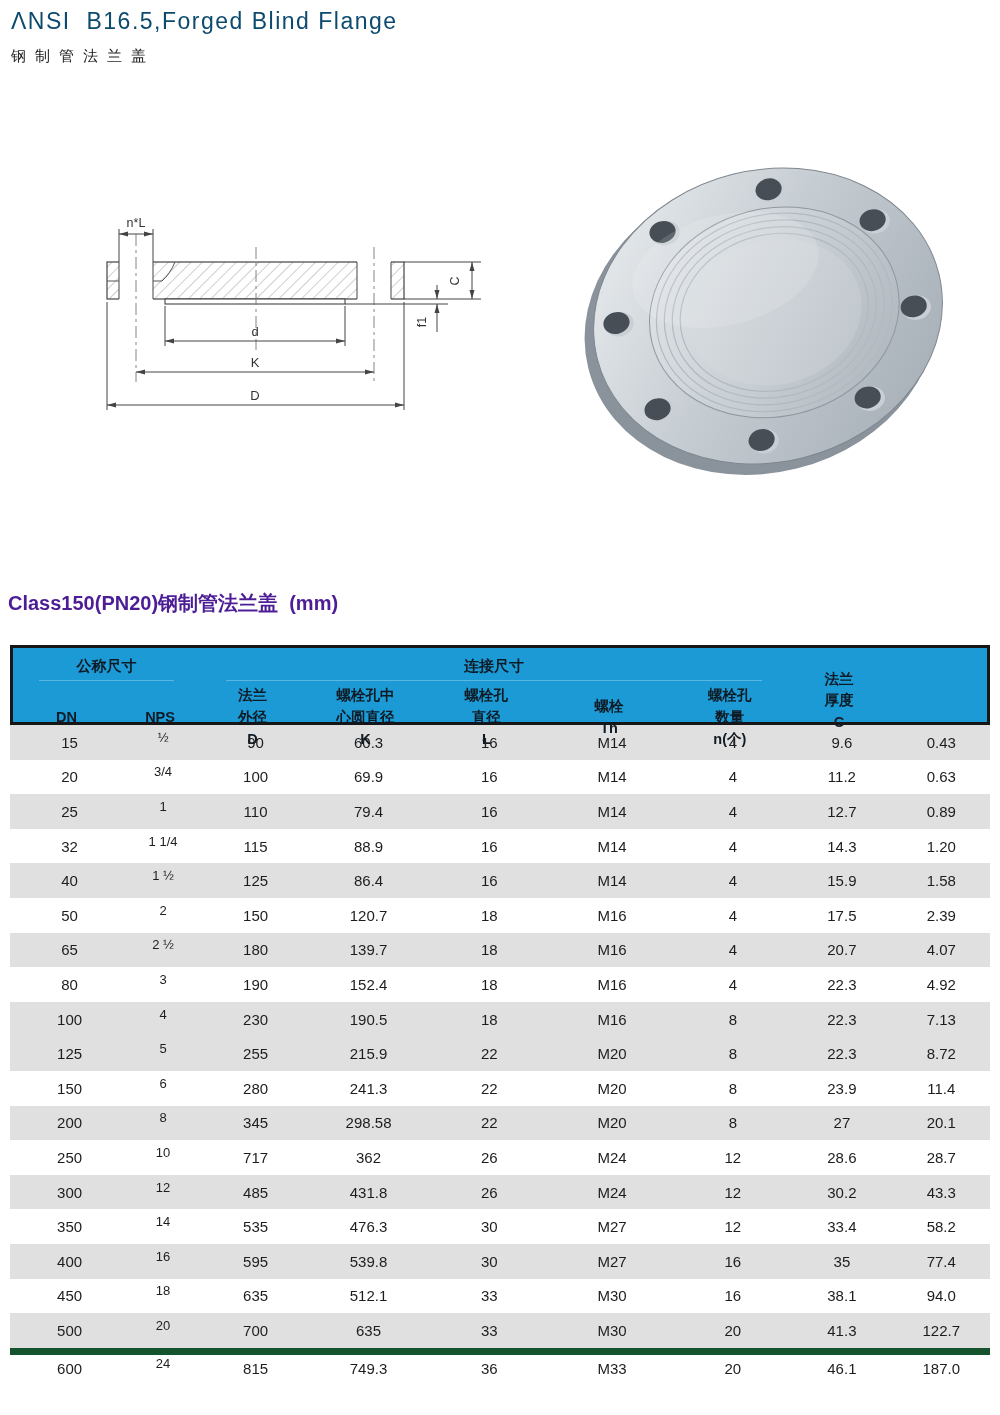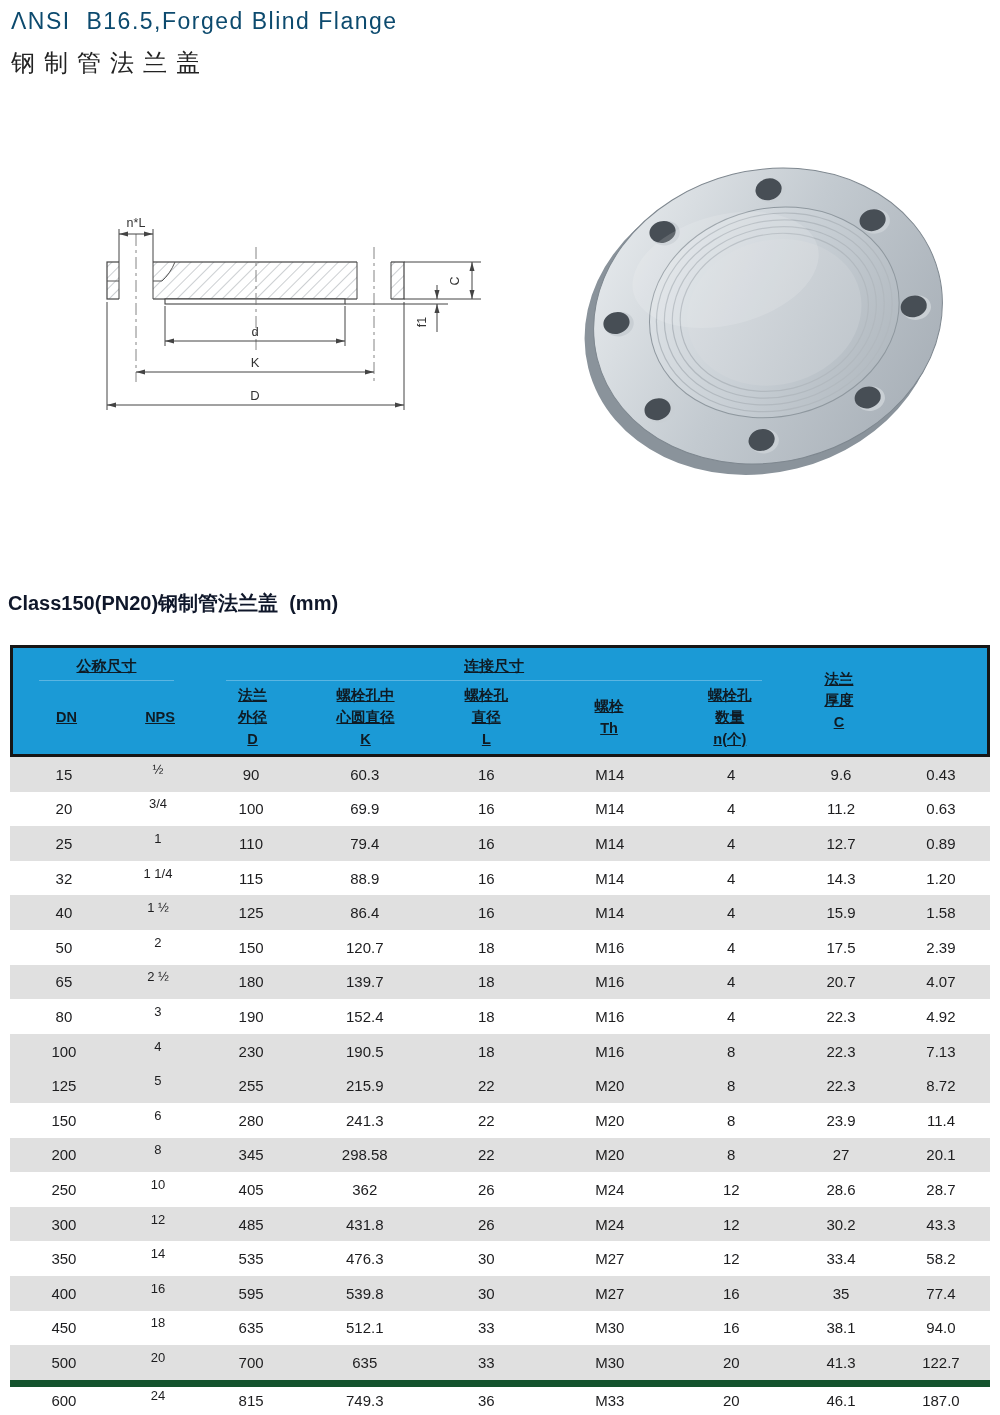--- a/index.html
+++ b/index.html
@@ -1,46 +1,46 @@
 <!DOCTYPE html>
 <html style="--header-bg: #1b9ad6; --stripe: #e0e0e0;"><head>
 <meta charset="utf-8">
 <style>
   html,body{margin:0;padding:0;background:#ffffff;}
   .sheet{position:relative;width:1000px;height:1415px;background:#fff;overflow:hidden;
          font-family:"Liberation Sans","DejaVu Sans",sans-serif;color:#1d1d1f;}
   .title{position:absolute;left:11px;top:8px;font-size:23px;font-weight:500;color:#0c4a6e;
          letter-spacing:1.5px;white-space:pre;}
-  .subtitle{position:absolute;left:11px;top:47px;font-size:24px;font-weight:500;color:#222;
+  .subtitle{position:absolute;left:11px;top:47px;font-size:15px;font-weight:500;color:#222;
          letter-spacing:9px;}
   .drawing{position:absolute;left:80px;top:190px;}
   .photo{position:absolute;left:555px;top:143px;}
-  .tbl-title{position:absolute;left:8px;top:590px;font-size:20px;font-weight:700;color:#0f172a;white-space:pre;}
+  .tbl-title{position:absolute;left:8px;top:590px;font-size:20px;font-weight:700;color:#4c1d95;white-space:pre;}
   .tbl{position:absolute;left:10px;top:645px;width:980px;}
   :root{--cols:11% 8.2% 10.8% 12.4% 12.4% 12.8% 12% 10.4% 10%;
         --header-bg:#1b9ad6;--stripe:#e0e0e0;}
   .hdr{display:grid;grid-template-columns:var(--cols);grid-template-rows:37px auto;
-       height:112px;box-sizing:border-box;background:var(--header-bg);
-       border:3px solid #161616;color:#0f1b24;font-weight:700;text-decoration:underline;}
+       height:80px;box-sizing:border-box;background:var(--header-bg);
+       border:3px solid #161616;color:#0f1b24;font-weight:700;}
   .grp{position:relative;display:flex;align-items:center;justify-content:center;
        font-size:15px;grid-row:1;}
   .grp::after{content:"";position:absolute;left:26px;right:26px;bottom:4px;height:1px;
        background:#5ab5e2;}
   .g1{grid-column:1/3;}
   .g2{grid-column:3/8;}
   .sub{grid-row:2;display:flex;align-items:center;justify-content:center;text-align:center;
        white-space:pre-line;font-size:14.5px;line-height:1.5;padding-bottom:4px;}
   .s1{grid-column:1}.s2{grid-column:2}.s3{grid-column:3}.s4{grid-column:4}
   .s5{grid-column:5}.s6{grid-column:6}.s7{grid-column:7}
   .spanhdr{grid-row:1/3;display:flex;align-items:center;justify-content:center;text-align:center;
        white-space:pre-line;font-size:14.5px;line-height:1.5;}
   .c8{grid-column:8}.c9{grid-column:9}
   .body{width:100%;}
   .row{display:grid;grid-template-columns:var(--cols);height:34.6px;align-items:center;
-       box-sizing:border-box;}
+       box-sizing:border-box;padding-left:6px;}
   .row.shaded{background:var(--stripe);}
   .row.thick-top{border-top:7px solid #14532d;}
   .cell{text-align:center;font-size:15px;color:#1d1d1f;}
   .cell.col-nps{font-size:13px;transform:translateY(-5px);}
   svg text{font-family:"Liberation Sans","DejaVu Sans",sans-serif;}
 </style>
 </head>
 <body>
 
 <div class="sheet">
@@ -357,21 +357,21 @@
           <div class="cell col-k">298.58</div>
           <div class="cell col-l">22</div>
           <div class="cell col-th">M20</div>
           <div class="cell col-n">8</div>
           <div class="cell col-c">27</div>
           <div class="cell col-g">20.1</div>
         </div>
         <div class="row">
           <div class="cell col-dn">250</div>
           <div class="cell col-nps">10</div>
-          <div class="cell col-d">405</div>
+          <div class="cell col-d">717</div>
           <div class="cell col-k">362</div>
           <div class="cell col-l">26</div>
           <div class="cell col-th">M24</div>
           <div class="cell col-n">12</div>
           <div class="cell col-c">28.6</div>
           <div class="cell col-g">28.7</div>
         </div>
         <div class="row shaded">
           <div class="cell col-dn">300</div>
           <div class="cell col-nps">12</div>

